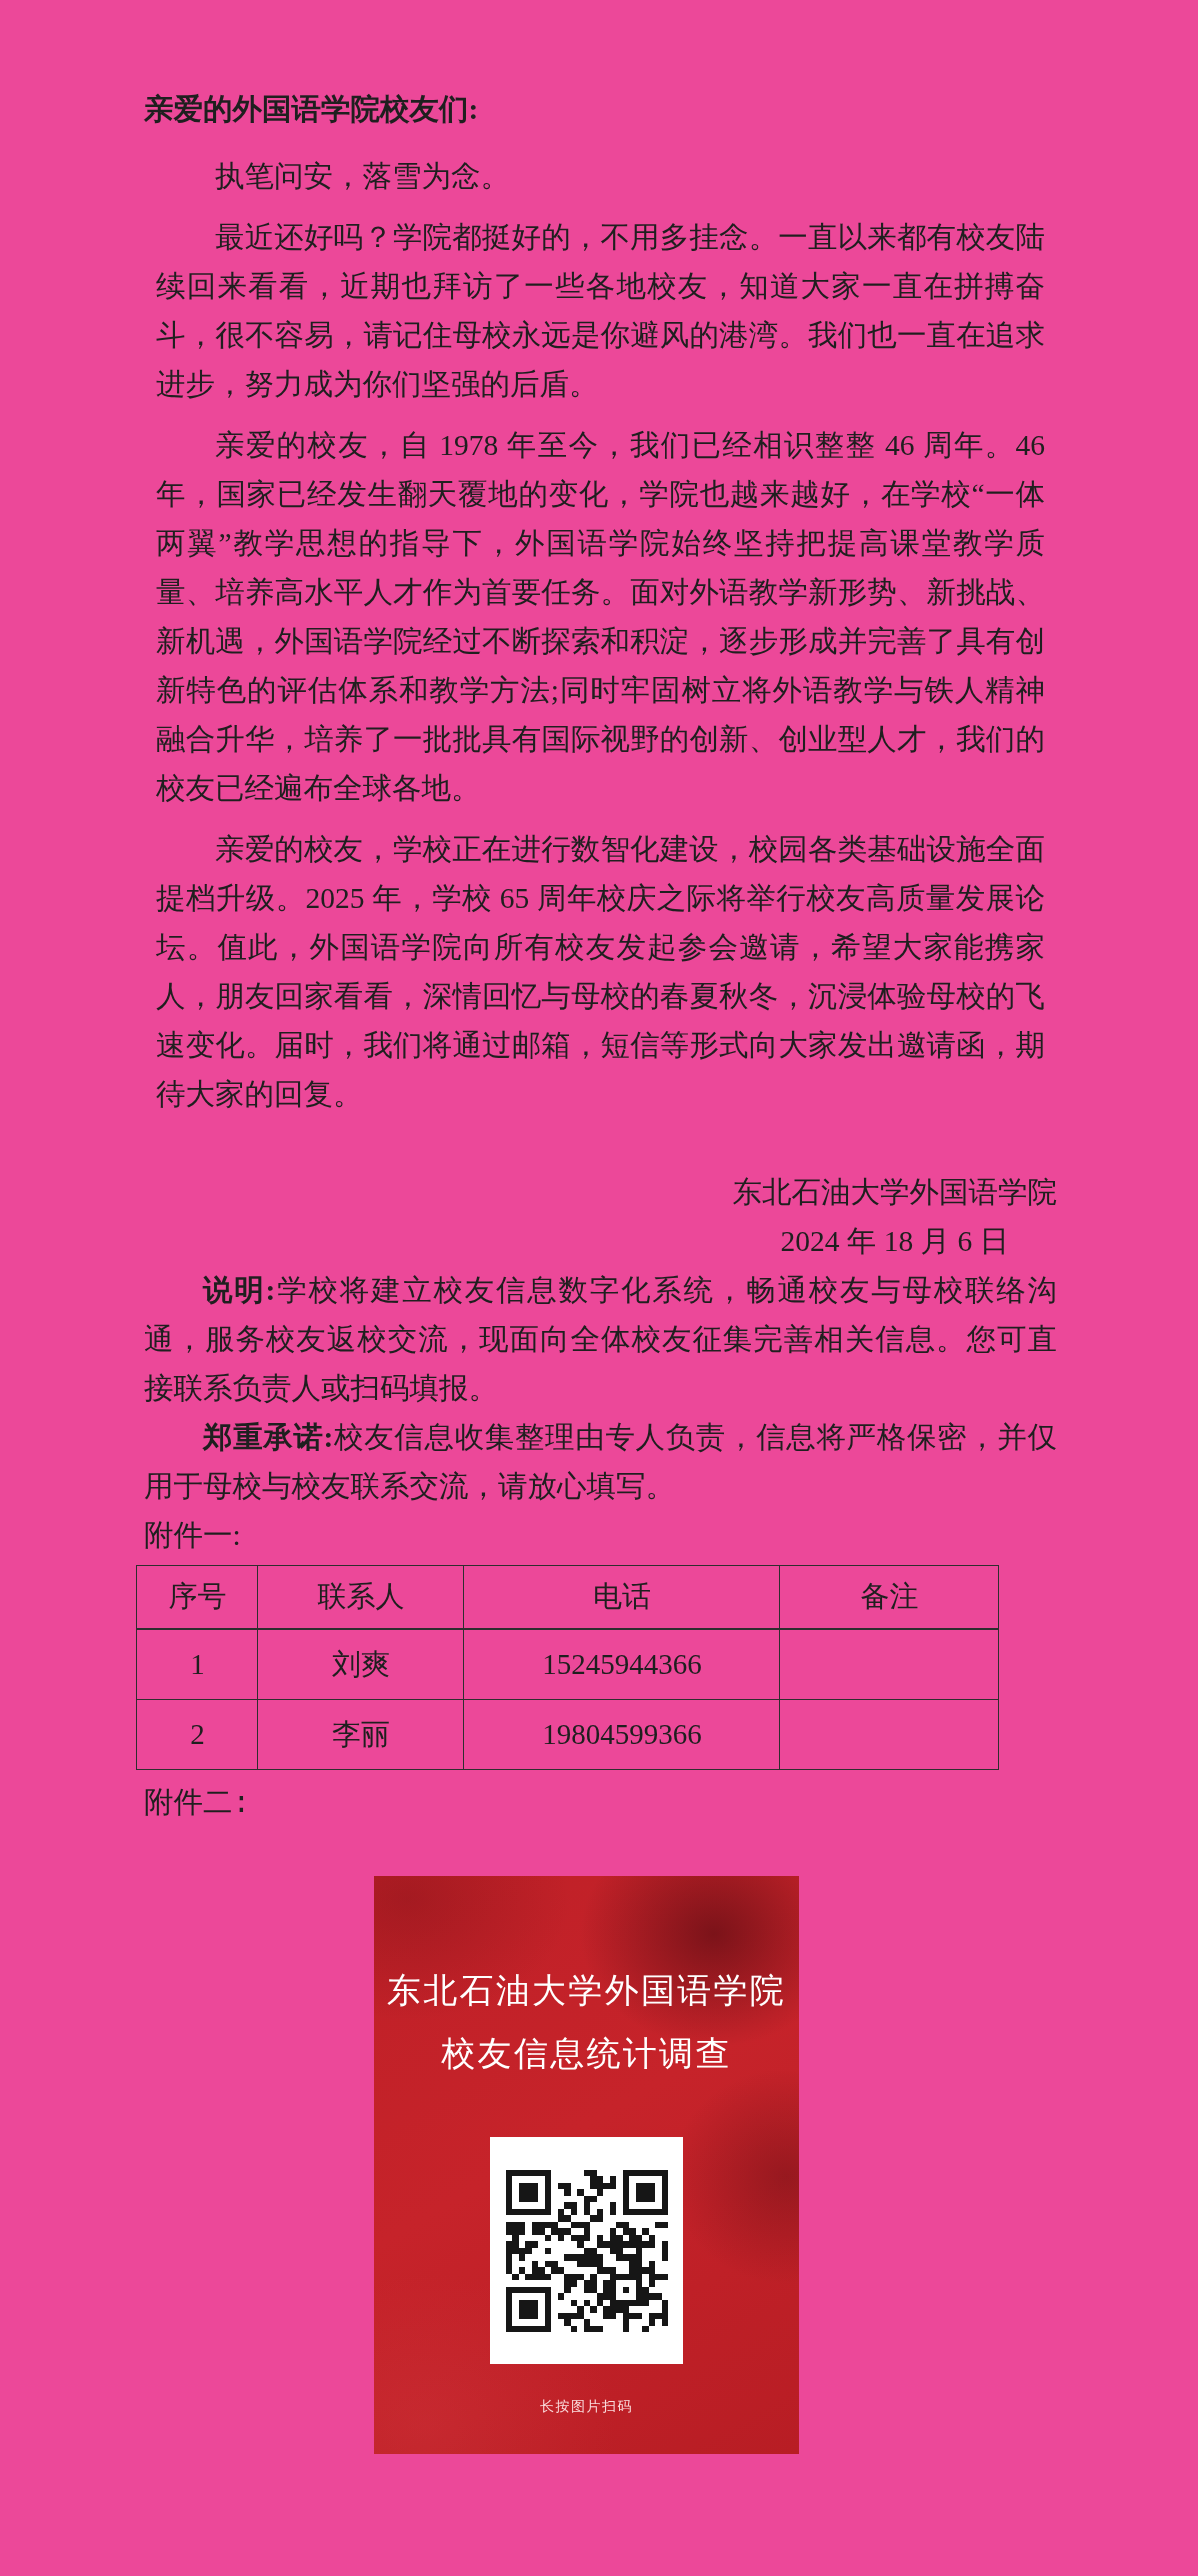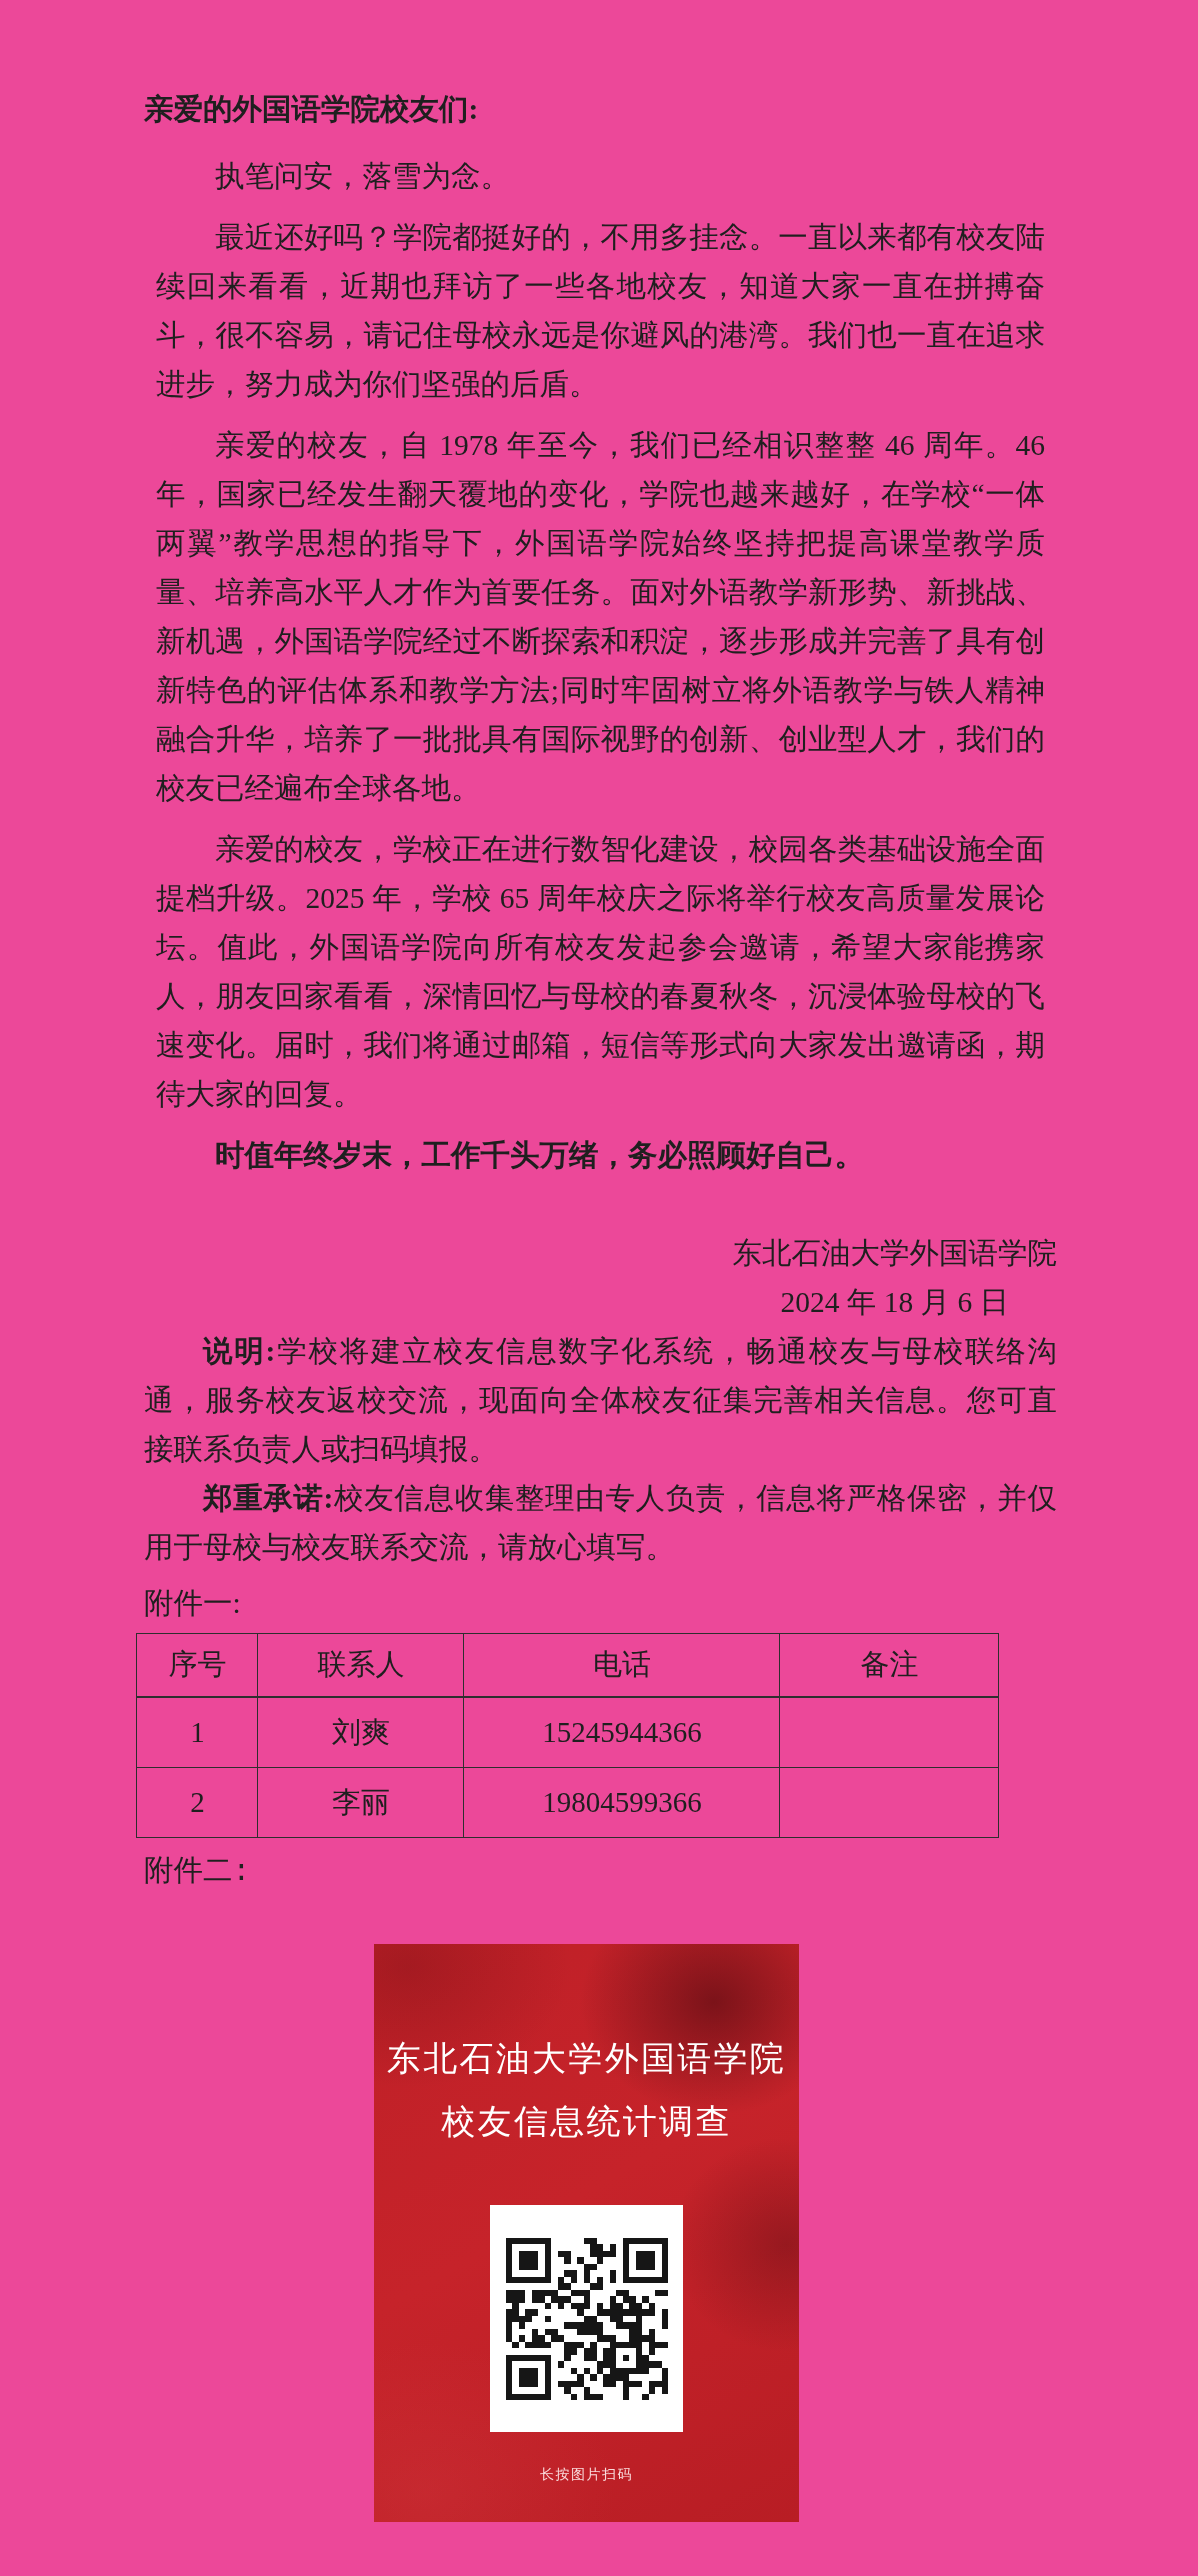--- a/index.html
+++ b/index.html
@@ -43,21 +43,21 @@
     align-items:center;
   }
   .sig-block .sig-line{white-space:nowrap;}
   .note{
     margin:0;
     text-indent:59px;
   }
   .note:first-of-type{margin-top:49px;}
   .note b{font-weight:bold;}
   .attach-label{
-    margin:7px 0 0 0;
+    margin:0 0 0 0;
   }
   table.contacts{
     border-collapse:collapse;
     margin:4.5px 0 0 -7.6px;
     width:861px;
     table-layout:fixed;
     font-size:29px;
   }
   table.contacts col.c1{width:121px;}
   table.contacts col.c2{width:206px;}
@@ -122,21 +122,20 @@
 
 <div class="page">
   <div class="letter">
 
     <p class="salutation">亲爱的外国语学院校友们:</p>
 
     <p class="para">执笔问安，落雪为念。</p>
     <p class="para">最近还好吗？学院都挺好的，不用多挂念。一直以来都有校友陆续回来看看，近期也拜访了一些各地校友，知道大家一直在拼搏奋斗，很不容易，请记住母校永远是你避风的港湾。我们也一直在追求进步，努力成为你们坚强的后盾。</p>
     <p class="para">亲爱的校友，自 1978 年至今，我们已经相识整整 46 周年。46 年，国家已经发生翻天覆地的变化，学院也越来越好，在学校“一体两翼”教学思想的指导下，外国语学院始终坚持把提高课堂教学质量、培养高水平人才作为首要任务。面对外语教学新形势、新挑战、新机遇，外国语学院经过不断探索和积淀，逐步形成并完善了具有创新特色的评估体系和教学方法;同时牢固树立将外语教学与铁人精神融合升华，培养了一批批具有国际视野的创新、创业型人才，我们的校友已经遍布全球各地。</p>
     <p class="para">亲爱的校友，学校正在进行数智化建设，校园各类基础设施全面提档升级。2025 年，学校 65 周年校庆之际将举行校友高质量发展论坛。值此，外国语学院向所有校友发起参会邀请，希望大家能携家人，朋友回家看看，深情回忆与母校的春夏秋冬，沉浸体验母校的飞速变化。届时，我们将通过邮箱，短信等形式向大家发出邀请函，期待大家的回复。</p>
-    <p class="para closing">时值年终岁末，工作千头万绪，务必照顾好自己。</p>
 
     <div class="sig-block">
       <div class="sig-line">东北石油大学外国语学院</div>
       <div class="sig-line">2024 年 18 月 6 日</div>
     </div>
 
     <p class="note"><b>说明:</b><span>学校将建立校友信息数字化系统，畅通校友与母校联络沟通，服务校友返校交流，现面向全体校友征集完善相关信息。您可直接联系负责人或扫码填报。</span></p>
     <p class="note"><b>郑重承诺:</b><span>校友信息收集整理由专人负责，信息将严格保密，并仅用于母校与校友联系交流，请放心填写。</span></p>
 
     <p class="attach-label">附件一:</p>

